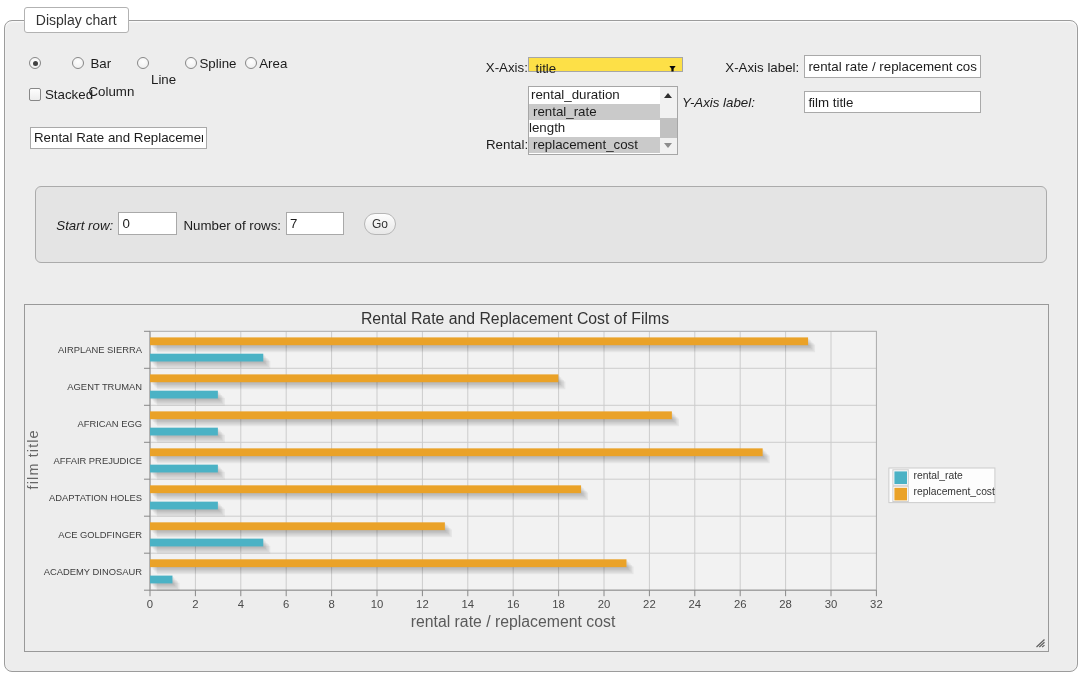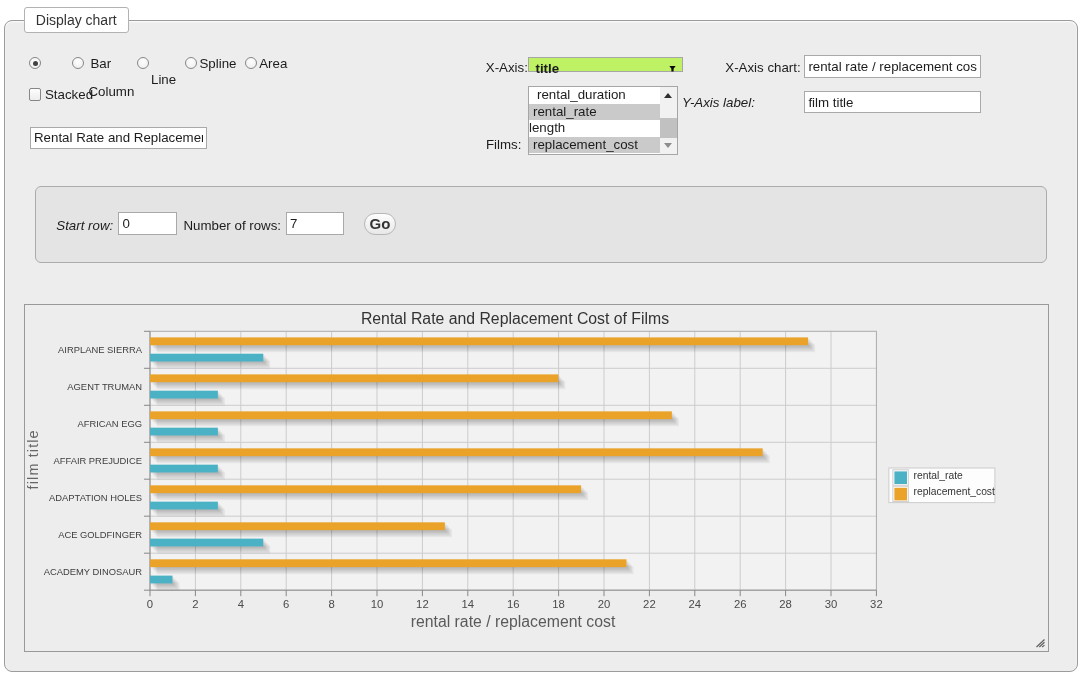--- a/index.html
+++ b/index.html
@@ -33,51 +33,51 @@
     <span class="lbl" style="left:199.5px;top:55.7px;">Spline</span>
   <span class="radio" style="left:245px;top:57px;"></span>
     <span class="lbl" style="left:259.2px;top:55.7px;">Area</span>
 
   <span class="checkbox" style="left:28.5px;top:88px;"></span>
     <span class="lbl" style="left:45px;top:86.8px;">Stacked</span>
 
   <input class="txt" style="left: 30px; top: 126.5px; width: 177px; height: 22px;" value="Rental Rate and Replacement Cost of Films">
 
   <span class="lbl" style="left:485.8px;top:60px;text-align:right;">X-Axis:</span>
-  <div class="abs" style="left:528px;top:57px;width:155px;height:15px;box-sizing:border-box;border:1px solid #a6a6a6;background:#bef264;font-weight:bold;">
+  <div class="abs" style="left:528px;top:57px;width:155px;height:15px;box-sizing:border-box;border:1px solid #a6a6a6;background:#fde047;">
      <span style="position:absolute;left:6.5px;top:2.5px;font-size:13.3px;color:#1c1c1c;">title</span>
      <span style="position:absolute;right:6px;top:7.5px;width:7px;height:6px;background:#0a0a0a;clip-path:polygon(0 0,100% 0,66% 55%,66% 100%,34% 100%,34% 55%);"></span>
   </div>
 
-  <span class="lbl" style="left:486px;top:136.5px;">Films:</span>
+  <span class="lbl" style="left:486px;top:136.5px;">Rental:</span>
   <div class="abs" style="left:528px;top:86px;width:150px;height:68.5px;box-sizing:border-box;border:1px solid #a6a6a6;background:#fff;overflow:hidden;">
      <div style="position:absolute;left:0;top:0;width:131px;font-size:13.3px;color:#1c1c1c;">
-        <div style="height:16.6px;padding-left:8px;white-space:nowrap;">rental_duration</div>
+        <div style="height:16.6px;padding-left:2px;white-space:nowrap;">rental_duration</div>
         <div style="height:16.6px;padding-left:4px;background:#cacaca;white-space:nowrap;">rental_rate</div>
         <div style="height:16.6px;white-space:nowrap;">length</div>
         <div style="height:16.6px;padding-left:4px;background:#cacaca;white-space:nowrap;">replacement_cost</div>
      </div>
      <div style="position:absolute;right:0;top:0;width:17px;height:66.5px;background:#f1f1f1;">
         <span style="position:absolute;left:4px;top:6px;width:0;height:0;border-left:4.5px solid transparent;border-right:4.5px solid transparent;border-bottom:5px solid #2f2f2f;"></span>
         <div style="position:absolute;left:0;top:31px;width:17px;height:20px;background:#c1c1c1;"></div>
         <span style="position:absolute;left:4px;bottom:6px;width:0;height:0;border-left:4.5px solid transparent;border-right:4.5px solid transparent;border-top:5px solid #8d8d8d;"></span>
      </div>
   </div>
 
-  <span class="lbl" style="left:725.3px;top:59.7px;">X-Axis chart:</span>
+  <span class="lbl" style="left:725.3px;top:59.7px;">X-Axis label:</span>
   <input class="txt" style="left: 804.4px; top: 55.2px; width: 176.4px; height: 22.5px;" value="rental rate / replacement cost">
   <span class="lbl" style="left:682px;top:94.6px;font-style:italic;">Y-Axis label:</span>
   <input class="txt" style="left: 804.4px; top: 91.1px; width: 176.4px; height: 22.3px;" value="film title">
 
   <div class="abs" style="left:35px;top:185.5px;width:1012px;height:77px;box-sizing:border-box;border:1px solid #ababab;border-radius:6px;background:#e4e4e4;"></div>
   <span class="lbl" style="left:56.3px;top:217.5px;font-style:italic;">Start row:</span>
   <input class="txt" style="left: 118.4px; top: 212.4px; width: 58.5px; height: 23px;" value="0">
   <span class="lbl" style="left:183.5px;top:217.5px;">Number of rows:</span>
   <input class="txt" style="left: 285.9px; top: 212.4px; width: 58.5px; height: 23px;" value="7">
-  <div class="abs" style="left:364px;top:212.5px;width:32px;height:22px;box-sizing:border-box;border:1px solid #b6b6b6;border-radius:11px;background:linear-gradient(#fdfdfd,#e8e8e8);text-align:center;font-size:15px;font-weight:bold;color:#333;line-height:20px;">Go</div>
+  <div class="abs" style="left:364px;top:212.5px;width:32px;height:22px;box-sizing:border-box;border:1px solid #b6b6b6;border-radius:11px;background:linear-gradient(#fdfdfd,#e8e8e8);text-align:center;font-size:12px;font-weight:normal;color:#333;line-height:20px;">Go</div>
 
   <div class="abs" style="left:24px;top:304px;width:1024.5px;height:347.5px;box-sizing:border-box;border:1px solid #999;background:#ededed;">
 <svg width="1022.5" height="345.5" viewBox="0 0 1022.5 345.5" style="display:block">
 <rect x="125.0" y="26.30000000000001" width="726.4" height="258.90000000000003" fill="#f2f2f2"></rect>
 <line x1="170.4" y1="26.30000000000001" x2="170.4" y2="285.20000000000005" stroke="#cccccc" stroke-width="1"></line>
 <line x1="215.8" y1="26.30000000000001" x2="215.8" y2="285.20000000000005" stroke="#cccccc" stroke-width="1"></line>
 <line x1="261.2" y1="26.30000000000001" x2="261.2" y2="285.20000000000005" stroke="#cccccc" stroke-width="1"></line>
 <line x1="306.6" y1="26.30000000000001" x2="306.6" y2="285.20000000000005" stroke="#cccccc" stroke-width="1"></line>
 <line x1="352.0" y1="26.30000000000001" x2="352.0" y2="285.20000000000005" stroke="#cccccc" stroke-width="1"></line>
 <line x1="397.4" y1="26.30000000000001" x2="397.4" y2="285.20000000000005" stroke="#cccccc" stroke-width="1"></line>

